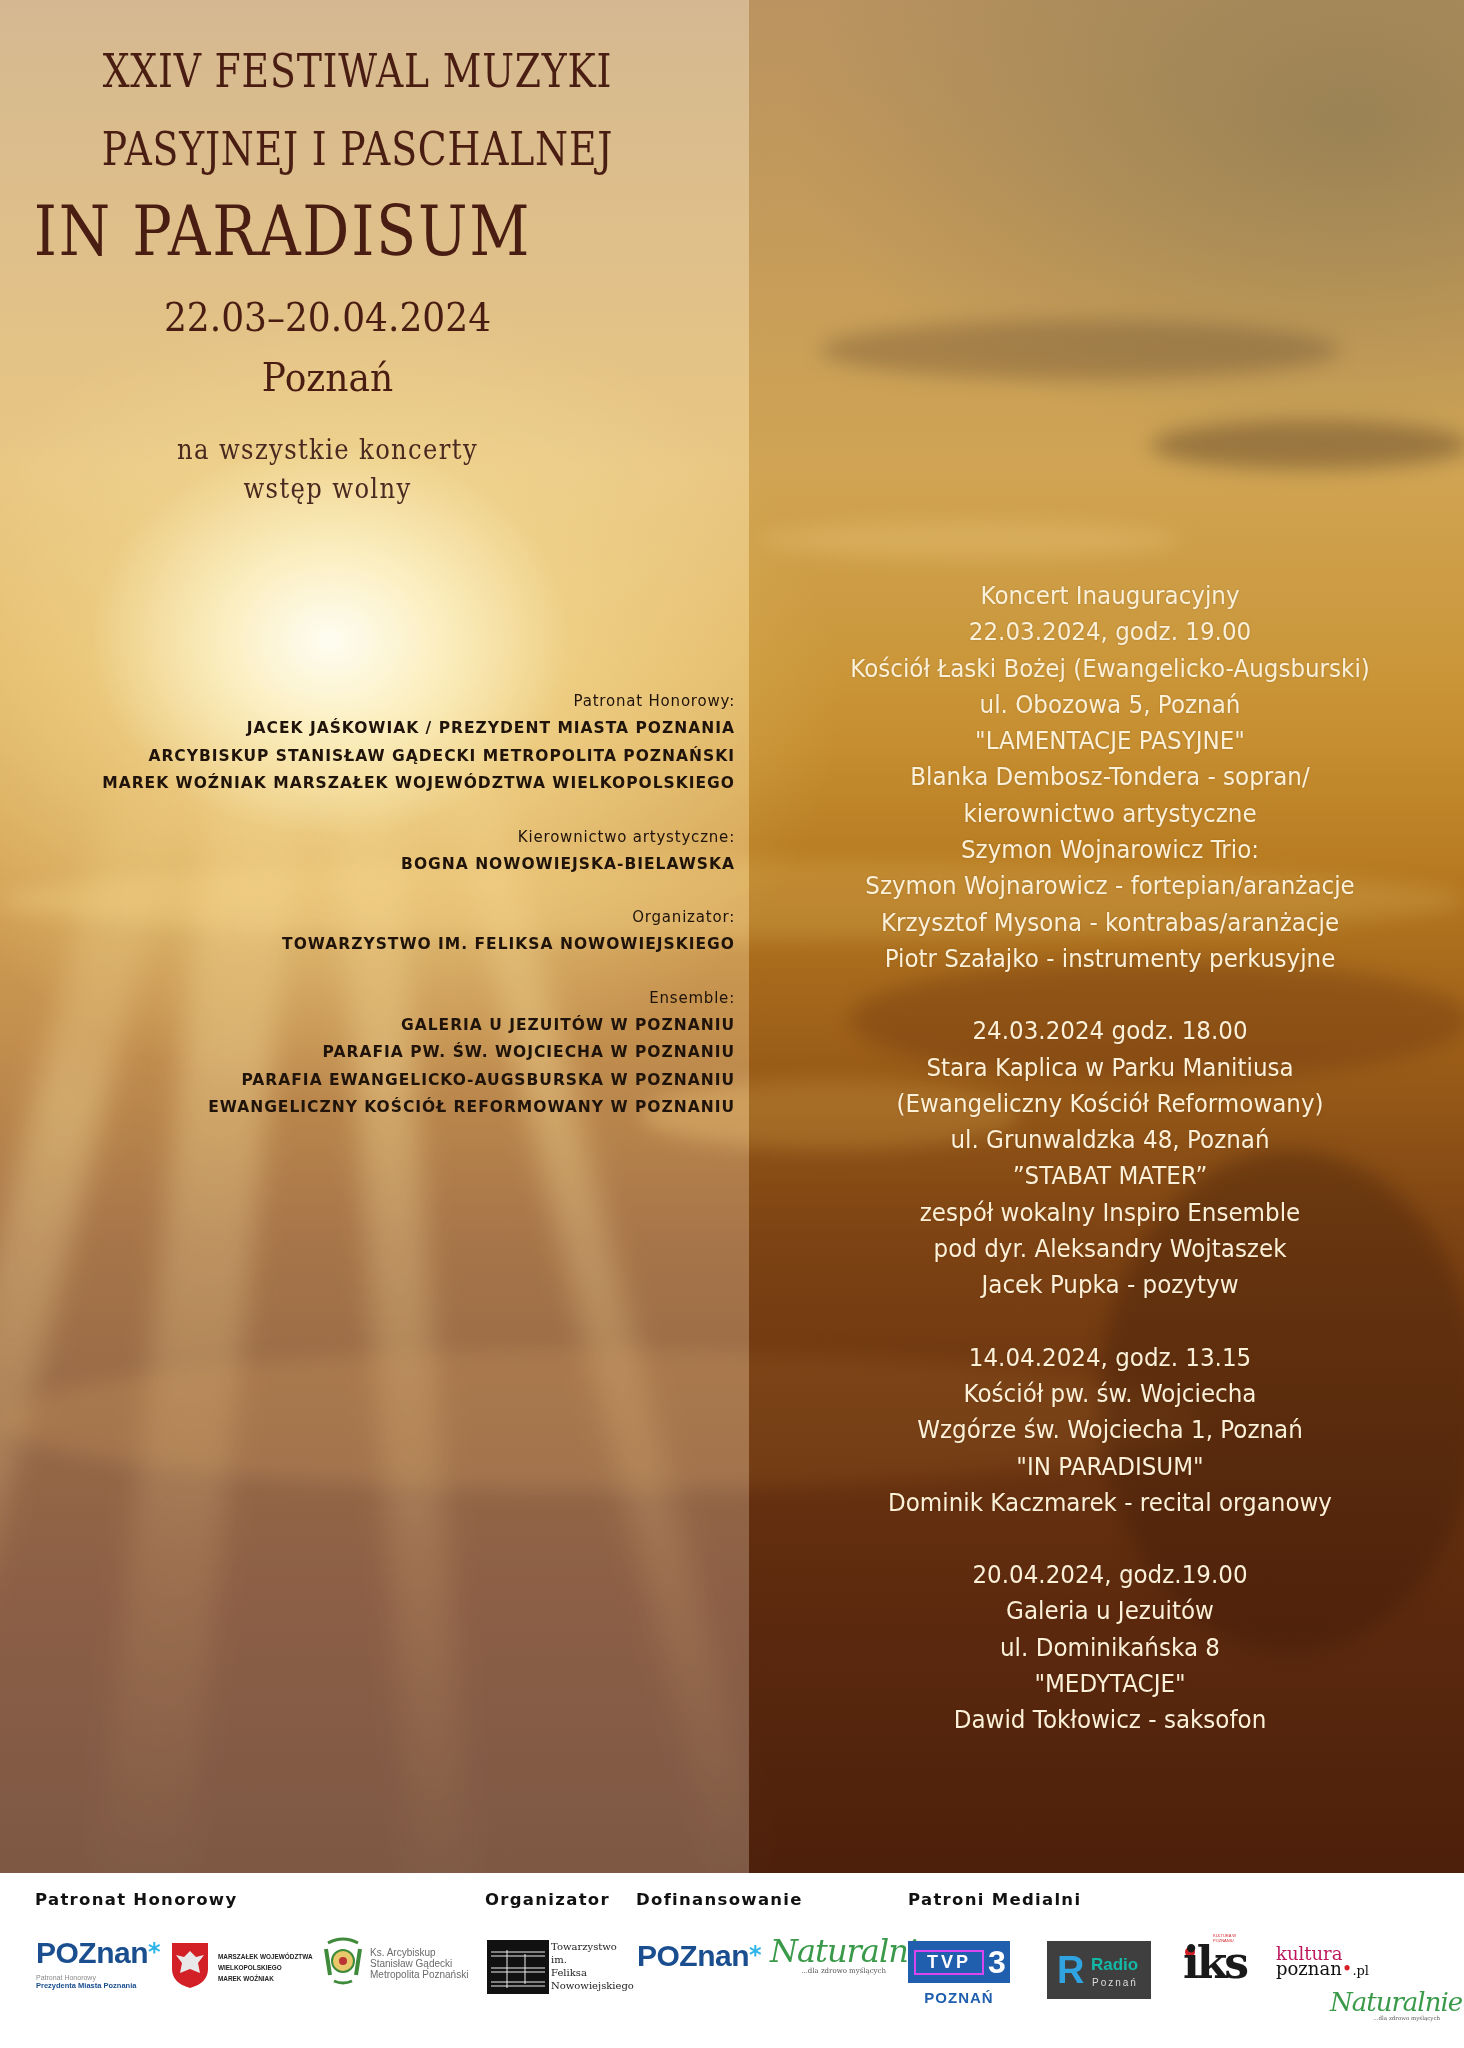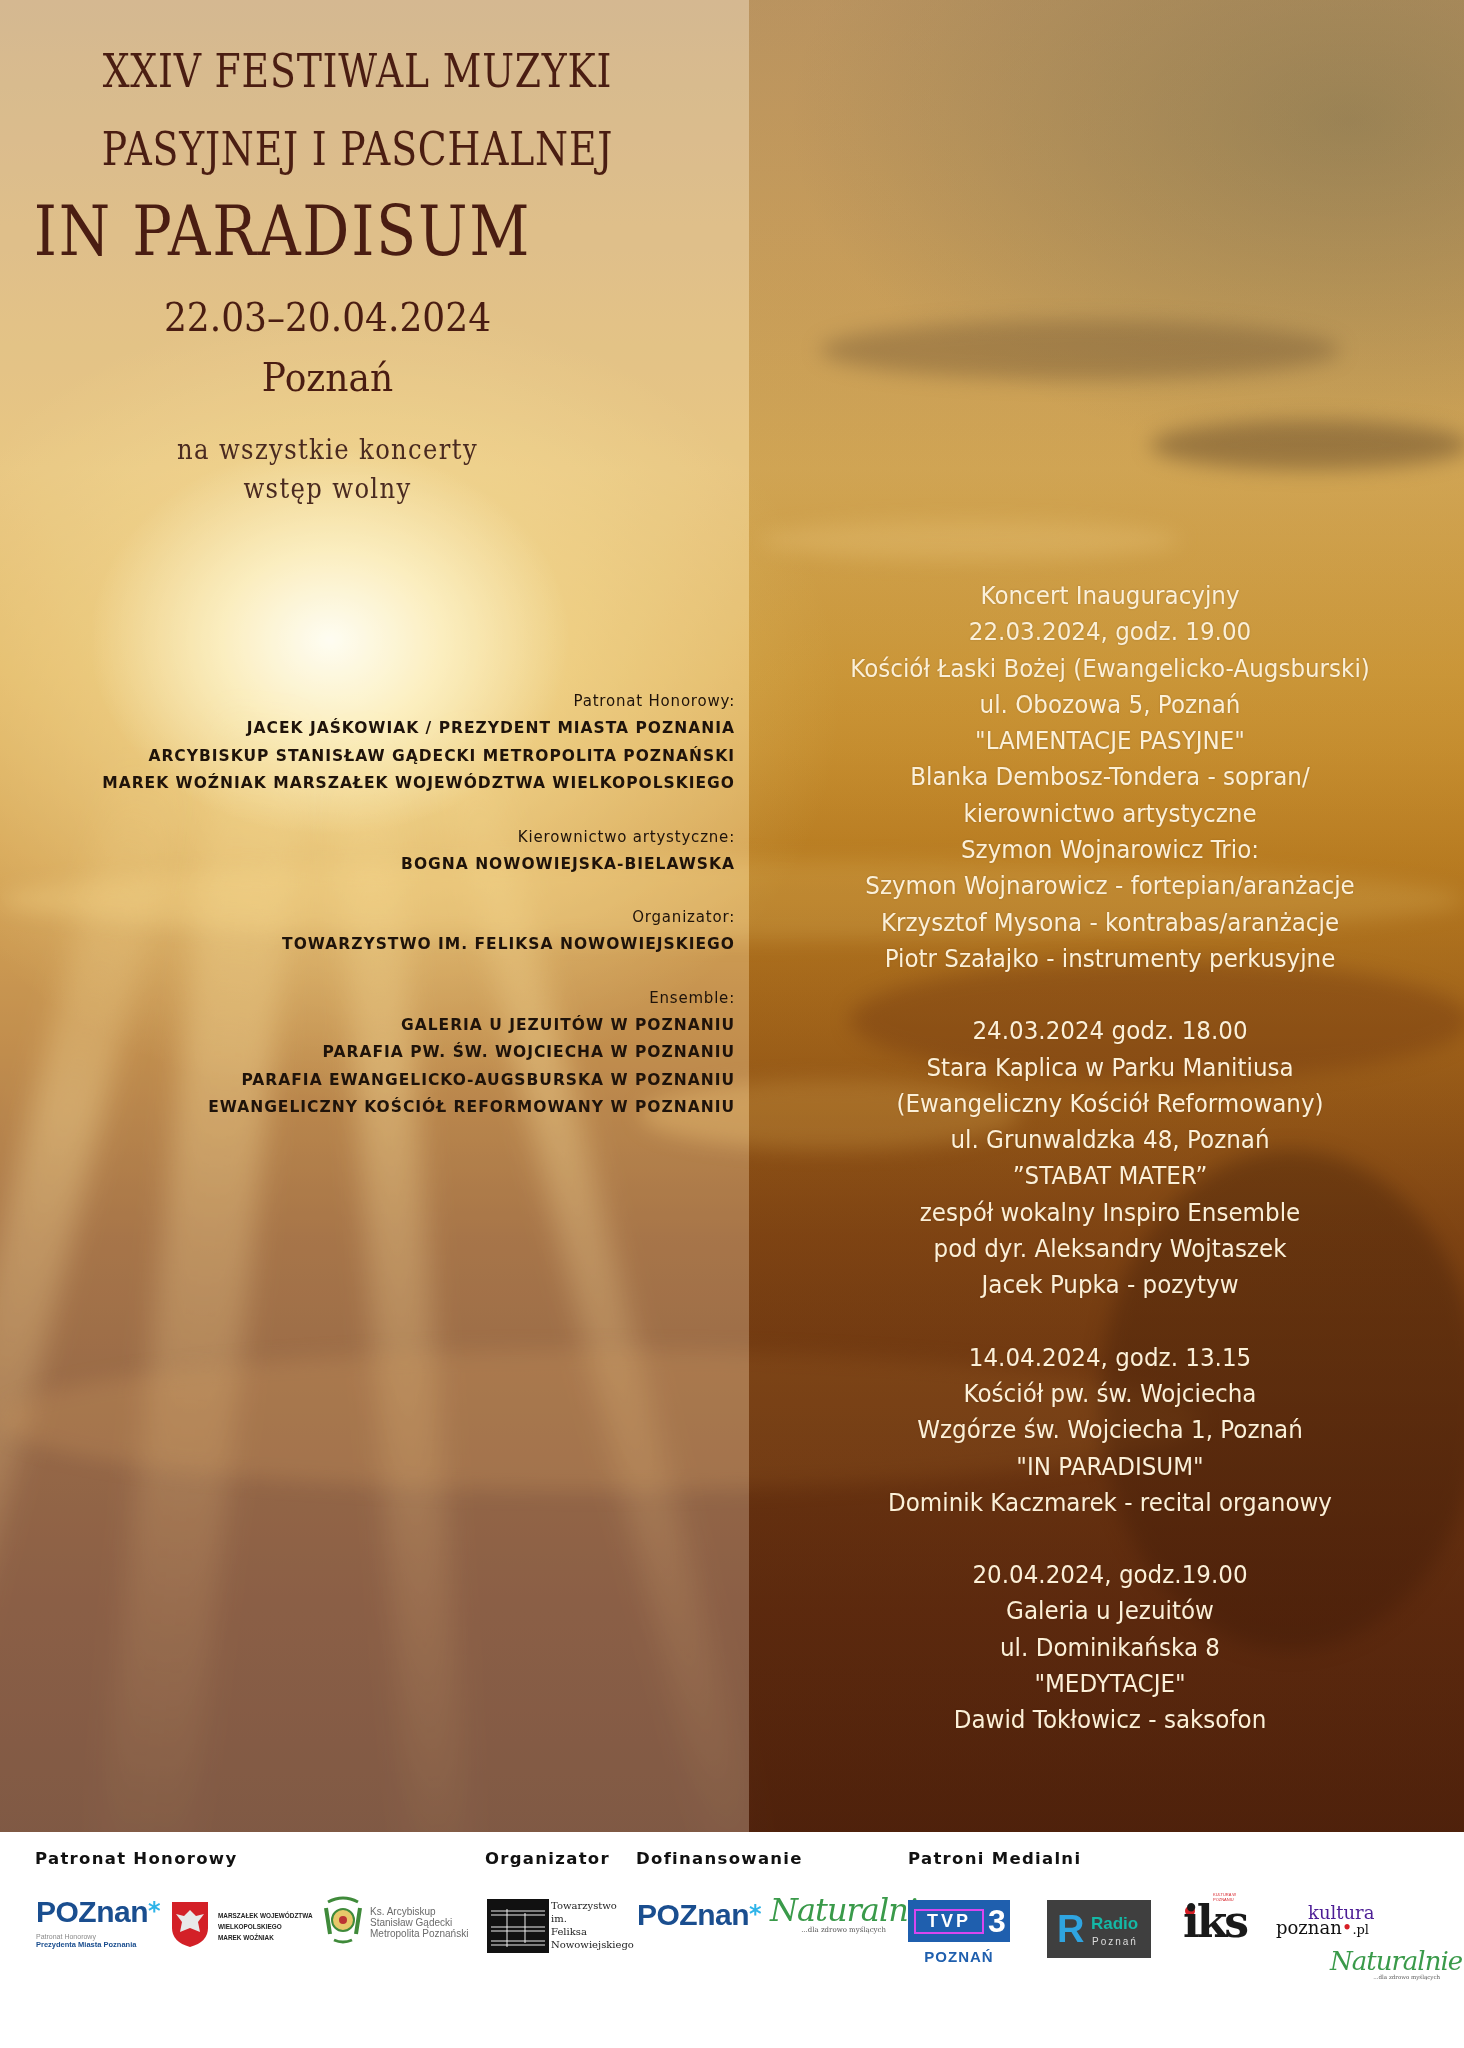--- a/index.html
+++ b/index.html
@@ -97,21 +97,21 @@
       text-shadow: 0 0 2px rgba(80,40,10,0.25);
     }
     .concert { margin-bottom: 36px; }
     .concert-line {
       font-size: 24.5px; line-height: 36.3px; white-space: nowrap;
       transform: scaleX(0.94); transform-origin: center;
     }
 
     
     .footer {
-      position: absolute; left: 0; top: 1832px; width: 1464px; height: 175px;
+      position: absolute; left: 0; top: 1873px; width: 1464px; height: 175px;
       background: #ffffff;
     }
     .footer-heading {
       position: absolute; top: 17px; font-size: 16.5px; font-weight: bold;
       letter-spacing: 1.3px; color: #111111; white-space: nowrap;
       font-family: "DejaVu Sans", sans-serif;
     }
     .logo { position: absolute; }
 
     .poznan-word {
@@ -309,21 +309,21 @@
     <div style="position:absolute; left:45px; top:36px; font-family:'Liberation Sans',sans-serif; font-size:10px; color:#ddd; letter-spacing:2px;">Poznań</div>
   </div>
 
   <div class="logo" style="left:1185px; top:60px; width:60px; height:66px;">
     <div style="position:absolute; left:0; top:14px; width:10px; height:10px; border-radius:50%; background:#d71f26;"></div>
     <div style="position:absolute; left:28px; top:0; font-size:4px; color:#d71f26; font-family:'Liberation Sans',sans-serif; width:30px; line-height:5px;">KULTURA W POZNANIU</div>
     <div style="position:absolute; left:-2px; top:8px; font-family:'DejaVu Serif', serif; font-weight:bold; font-size:44px; color:#1a1a1a; letter-spacing:-3px; line-height:1;">iks</div>
   </div>
 
   <div class="logo" style="left:1276px; top:74px; width:100px;">
-    <div style="font-family:'DejaVu Serif',serif; font-size:18px; line-height:14px; color:#4c1d95;margin-left:32px;">kultura</div>
+    <div style="font-family:'DejaVu Serif',serif; font-size:18px; line-height:14px; color:#be185d;">kultura</div>
     <div style="font-family:'DejaVu Serif',serif; font-size:18px; line-height:16px; color:#111; white-space:nowrap;">
       <span>poznan</span><span style="color:#d71f26;">•</span><span style="font-size:13px;">.pl</span>
     </div>
   </div>
 
   <div class="logo" style="left:1330px; top:116px; width:110px;">
     <div class="naturalnie" style="font-size:26px; letter-spacing:-1px;">Naturalnie</div>
     <div class="naturalnie-sub" style="font-size:5.5px; text-align:right;">...dla zdrowo myślących</div>
   </div>
 </div>

